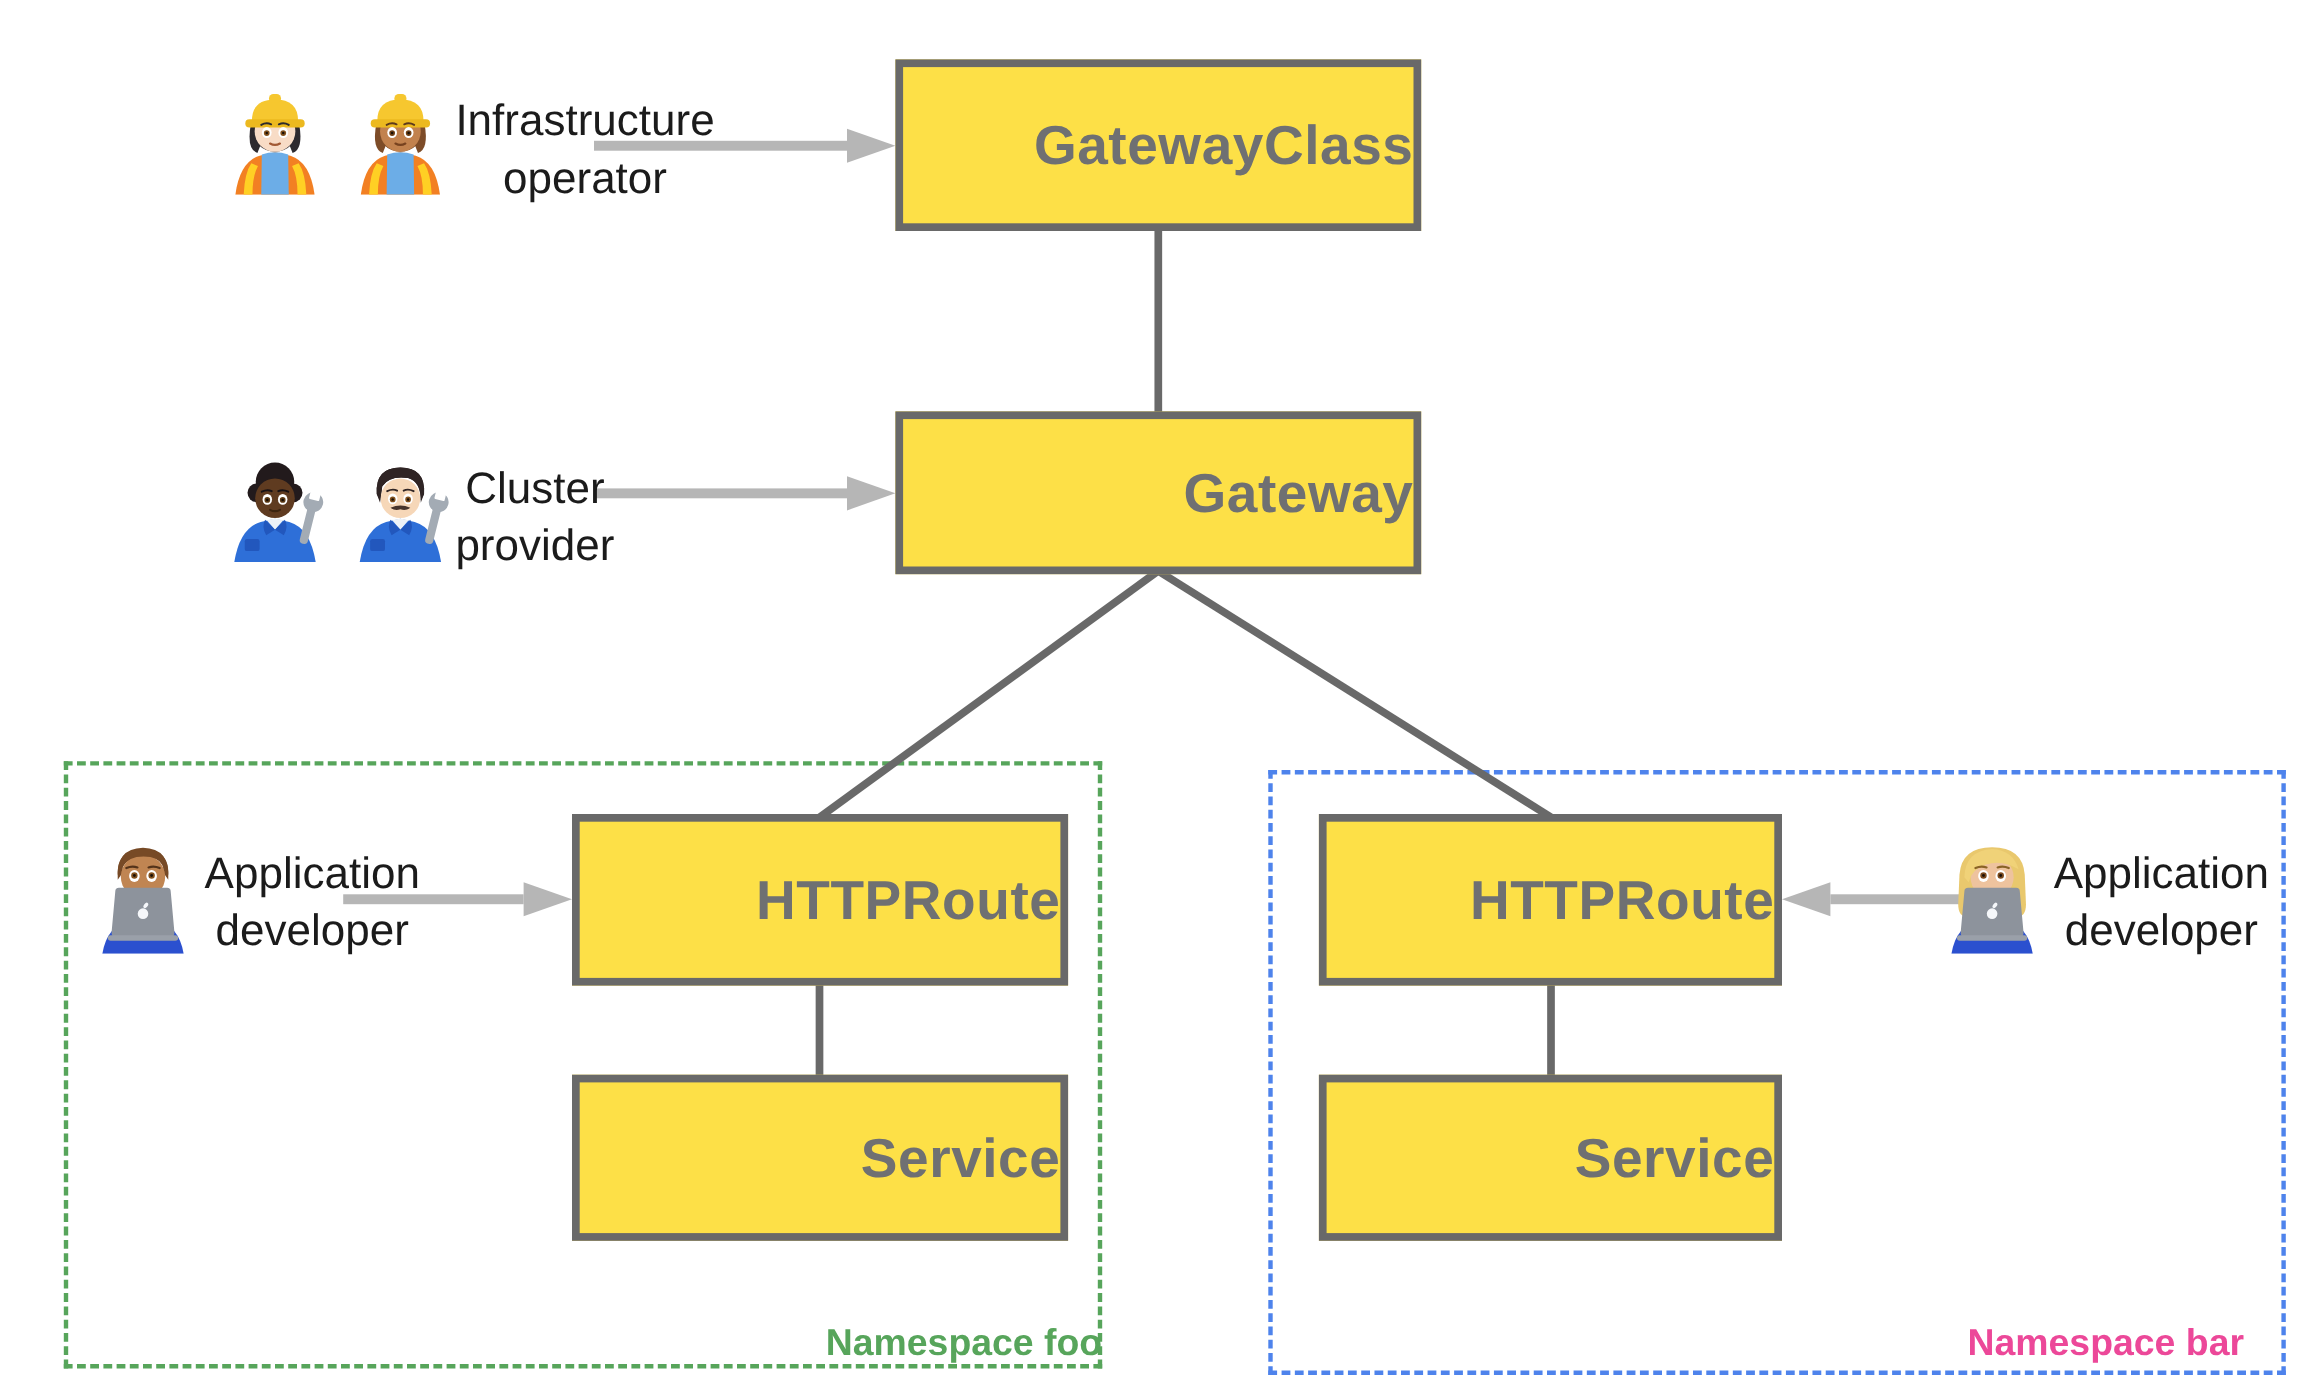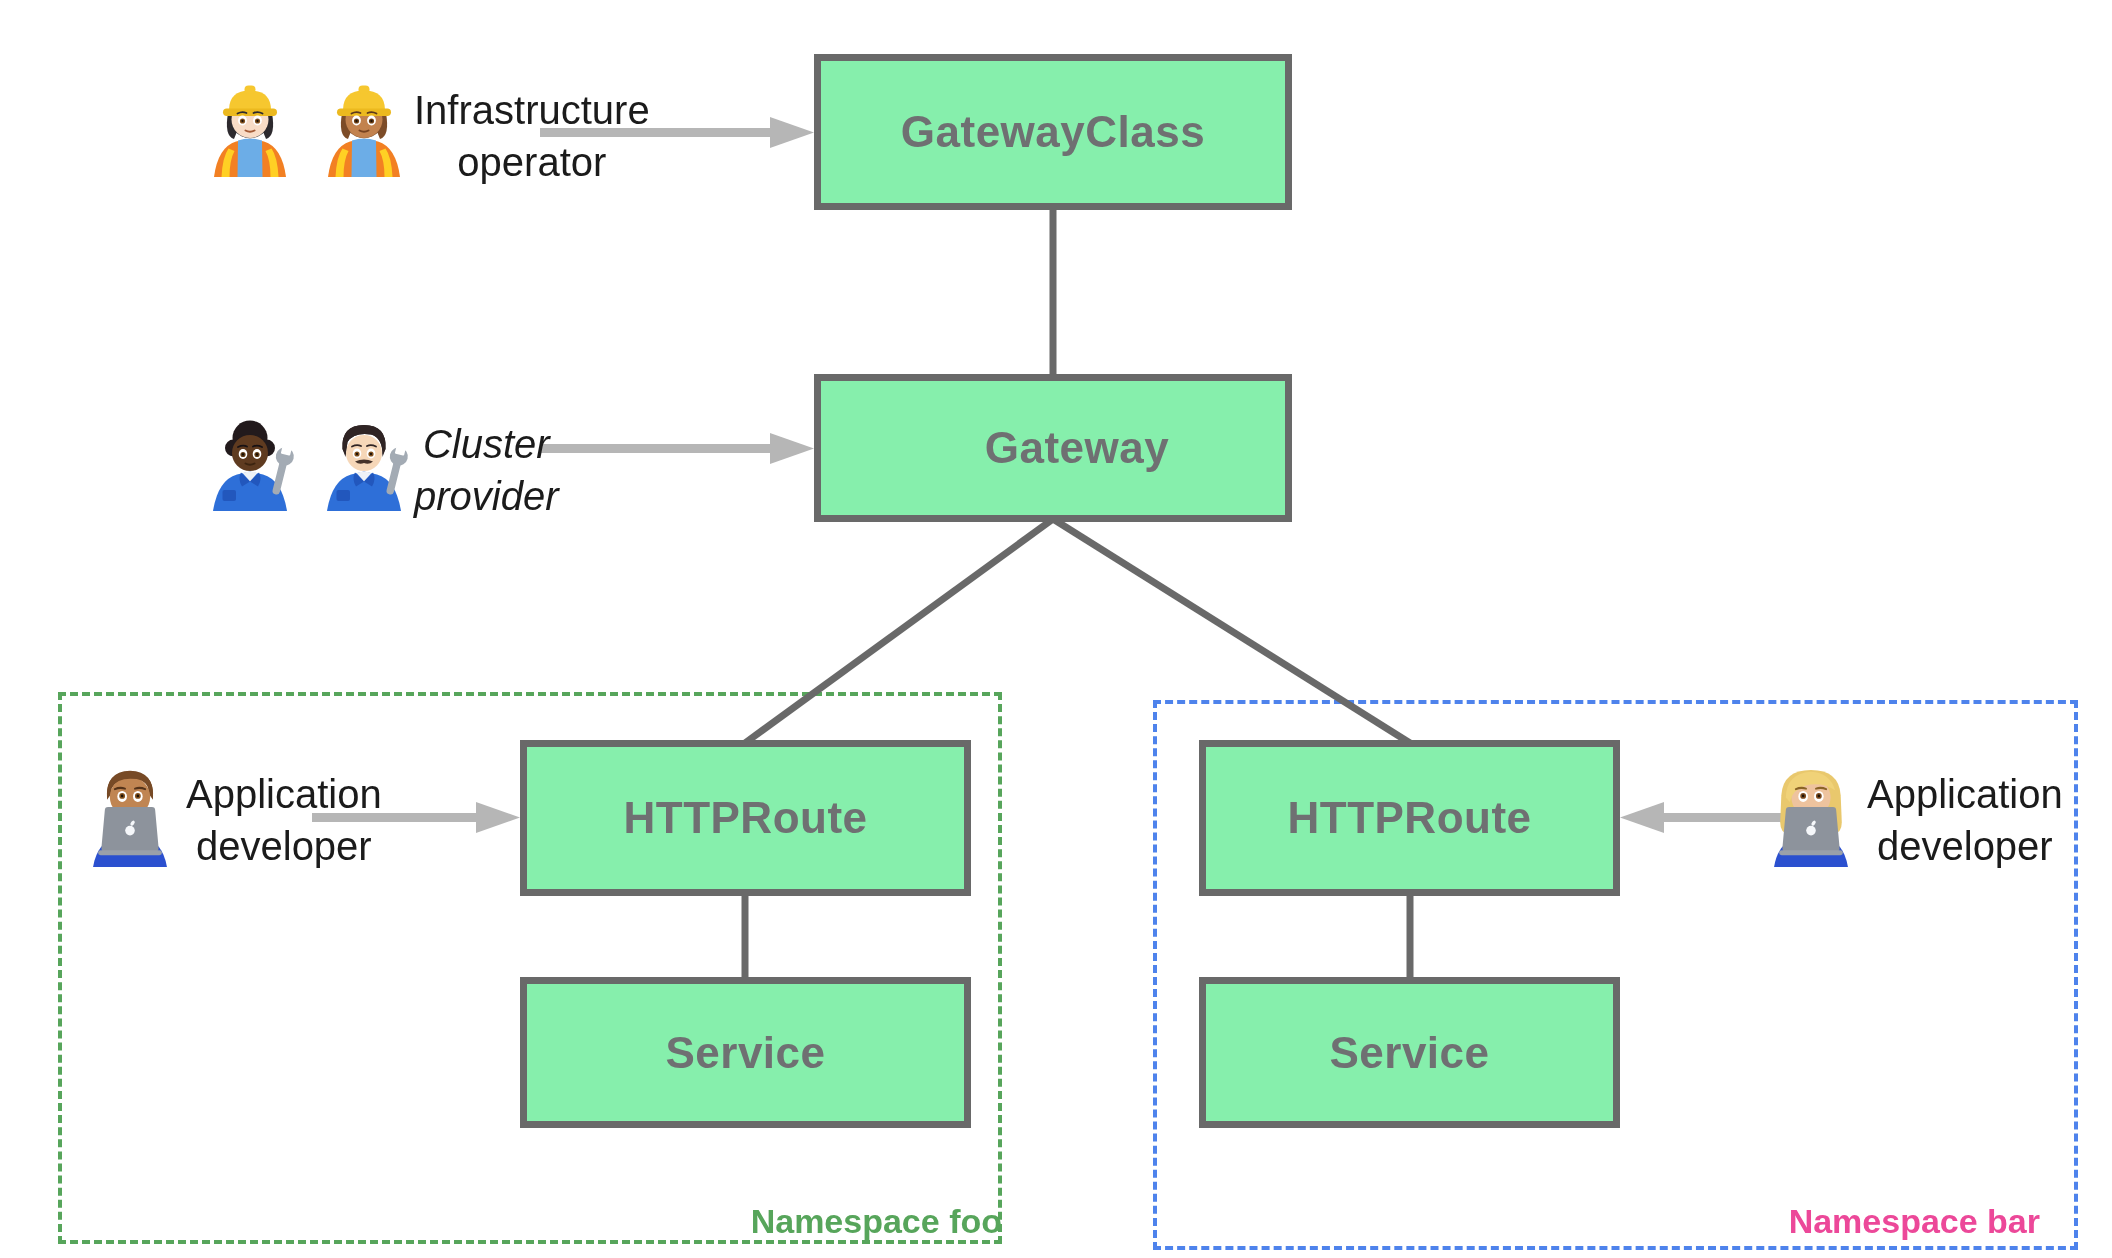--- a/index.html
+++ b/index.html
@@ -1,36 +1,36 @@
 <!DOCTYPE html>
 <html><head>
 <meta charset="utf-8">
 <style>
   html,body{margin:0;padding:0;background:#ffffff;}
   .canvas{position:relative;width:2112px;height:1258px;background:#ffffff;overflow:hidden;
           font-family:"Liberation Sans","DejaVu Sans",sans-serif;}
   svg.overlay{position:absolute;left:0;top:0;width:2112px;height:1258px;pointer-events:none;}
-  .node{position:absolute;box-sizing:border-box;border:7px solid #696969;background:#86efac;
-        display:flex;align-items:center;justify-content:center;
-        font-weight:700;font-size:44px;color:#6f7072;letter-spacing:0.5px;}
+  .node{position:absolute;box-sizing:border-box;border:7px solid #696969;background:#fde047;
+        display:flex;align-items:center;justify-content:flex-end;
+        font-weight:700;font-size:50px;color:#6f7072;letter-spacing:0.5px;}
   #n-gatewayclass{left:814px;top:54px;width:478px;height:156px;}
   #n-gateway{left:814px;top:374px;width:478px;height:148px;padding-left:48px;}
   #n-httproute-foo{left:520px;top:740px;width:451px;height:156px;}
   #n-service-foo{left:520px;top:977px;width:451px;height:151px;}
   #n-httproute-bar{left:1199px;top:740px;width:421px;height:156px;}
   #n-service-bar{left:1199px;top:977px;width:421px;height:151px;}
   .ns{position:absolute;box-sizing:border-box;border:4px dashed;}
   #ns-foo{left:58px;top:692px;width:944px;height:552px;border-color:#57a55b;}
   #ns-bar{left:1153px;top:700px;width:925px;height:550px;border-color:#4e83ec;}
   .ns-label{position:absolute;font-weight:700;font-size:34px;text-align:right;}
   #ns-foo-label{left:58px;width:944px;top:1202px;color:#57a55b;}
   #ns-bar-label{left:1115px;width:925px;top:1202px;color:#ec4899;}
   .persona{position:absolute;display:flex;flex-direction:row;align-items:center;}
   #p-infra{left:200px;top:66px;width:400px;}
-  #p-cluster{left:200px;top:400px;width:400px;font-style:italic;}
+  #p-cluster{left:200px;top:400px;width:400px;}
   #p-dev-foo{left:74px;top:750px;width:300px;}
   #p-dev-bar{left:1755px;top:750px;width:300px;}
   .emoji-row{display:flex;justify-content:center;gap:14px;}
   .p-label{margin-top:18px;text-align:center;font-size:40px;line-height:52px;color:#1b1b1b;}
   .p-label div{white-space:nowrap;}
 </style>
 </head>
 <body>
 
 <div class="canvas">

